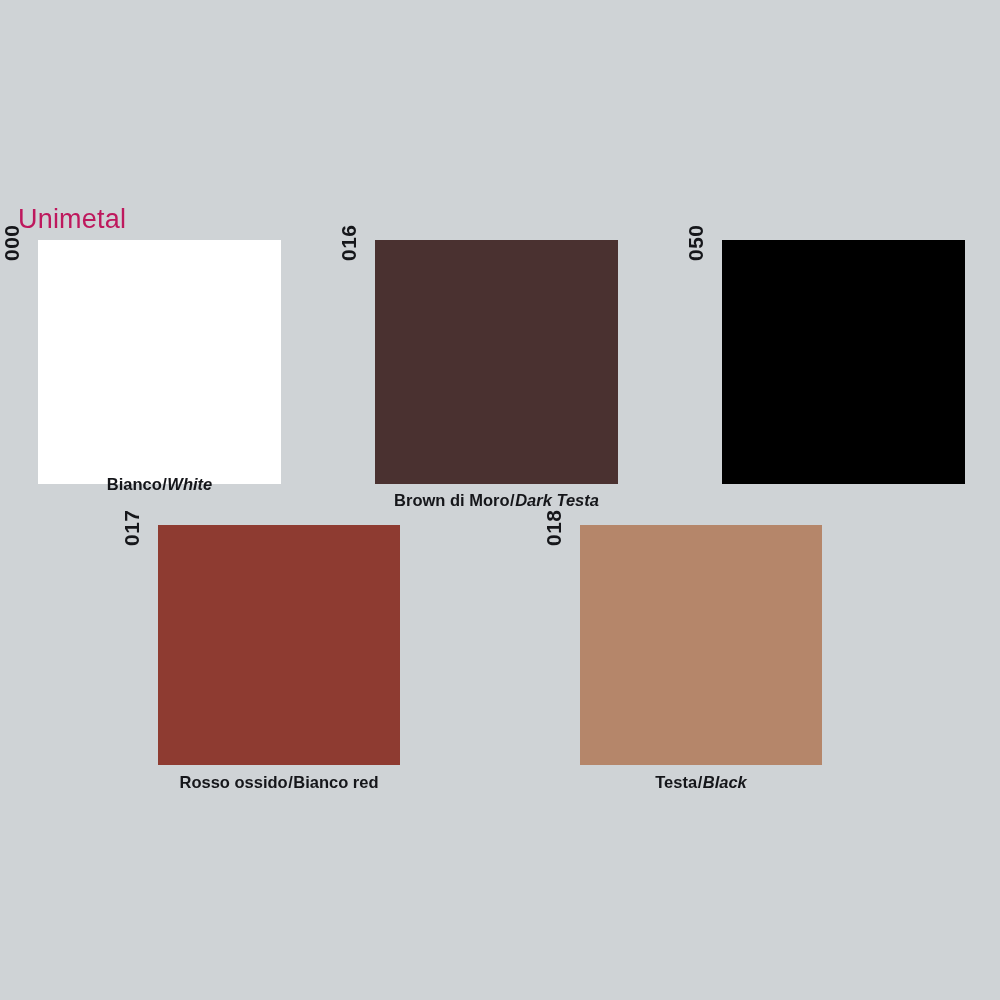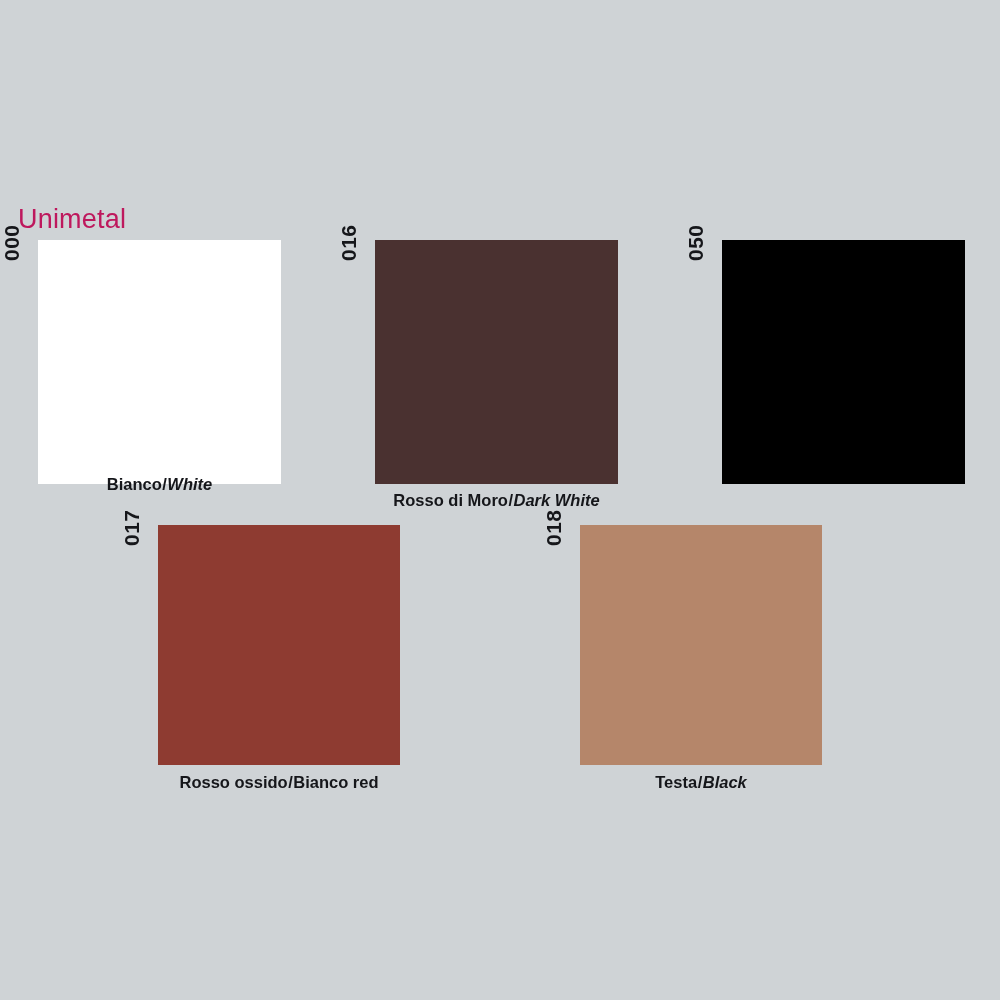--- a/index.html
+++ b/index.html
@@ -96,21 +96,21 @@
     <div class="swatch-code" style="left:-16px; top:0px;">000</div>
     <div class="swatch-caption" style="left:0px; top:236px; width:243px; text-align:center;">
       <span class="it-name">Bianco</span><span class="sep">/</span><span class="en-name">White</span>
     </div>
   </div>
 
   <div class="swatch-group" style="left:375px; top:240px; width:243px; height:244px;">
     <div class="swatch-chip" style="width:243px; height:244px; background:#4a3130;"></div>
     <div class="swatch-code" style="left:-16px; top:0px;">016</div>
     <div class="swatch-caption" style="left:0px; top:252px; width:243px; text-align:center;">
-      <span class="it-name">Rosso di Moro</span><span class="sep">/</span><span class="en-name">Dark White</span>
+      <span class="it-name">Brown di Moro</span><span class="sep">/</span><span class="en-name">Dark Testa</span>
     </div>
   </div>
 
   <div class="swatch-group" style="left:722px; top:240px; width:243px; height:244px;">
     <div class="swatch-chip" style="width:243px; height:244px; background:#000000;"></div>
     <div class="swatch-code" style="left:-16px; top:0px;">050</div>
   </div>
 
   <div class="swatch-group" style="left:158px; top:525px; width:242px; height:240px;">
     <div class="swatch-chip" style="width:242px; height:240px; background:#8e3b31;"></div>

